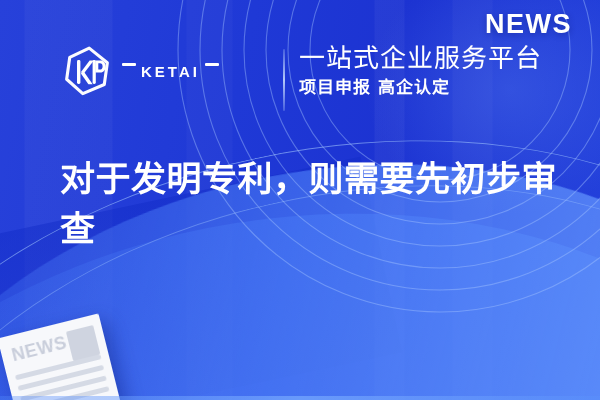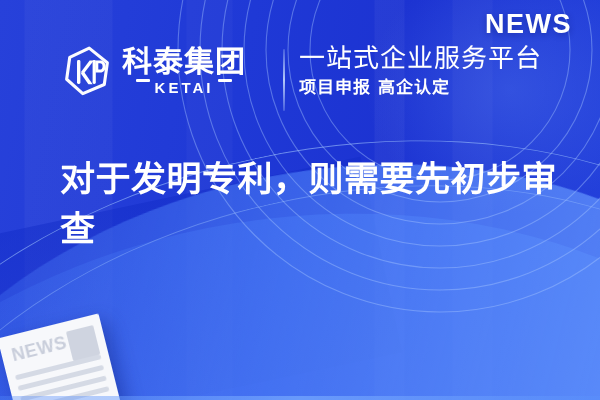--- a/index.html
+++ b/index.html
@@ -315,21 +315,20 @@
           <g fill="#ffffff">
             <rect x="15" y="16" width="3.4" height="24" rx="1.4"></rect>
             <path d="M18.6 28.4 L27.6 16.4 L31.8 16.4 L22.2 29.0 Z"></path>
             <path d="M21.6 27.2 L30.6 40.2 L26.4 40.2 L18.9 29.6 Z"></path>
             <rect x="30.6" y="16" width="3.2" height="24" rx="1.4"></rect>
             <path d="M33.4 16.4 L38.4 16.4 C41.6 16.4 43.6 19.0 43.6 22.4 C43.6 25.9 41.6 28.4 38.4 28.4 L33.4 28.4 Z M36.3 19.2 L36.3 25.6 L38.0 25.6 C39.6 25.6 40.6 24.4 40.6 22.4 C40.6 20.4 39.6 19.2 38.0 19.2 Z"></path>
           </g>
         </svg>
       </div>
       <div class="logo-words">
-        <div class="logo-cn">科泰集团</div>
         <div class="logo-en-row">
           <span class="dash"></span>
           <span class="logo-en">KETAI</span>
           <span class="dash"></span>
         </div>
       </div>
     </div>
 
     <div class="divider"></div>
 

